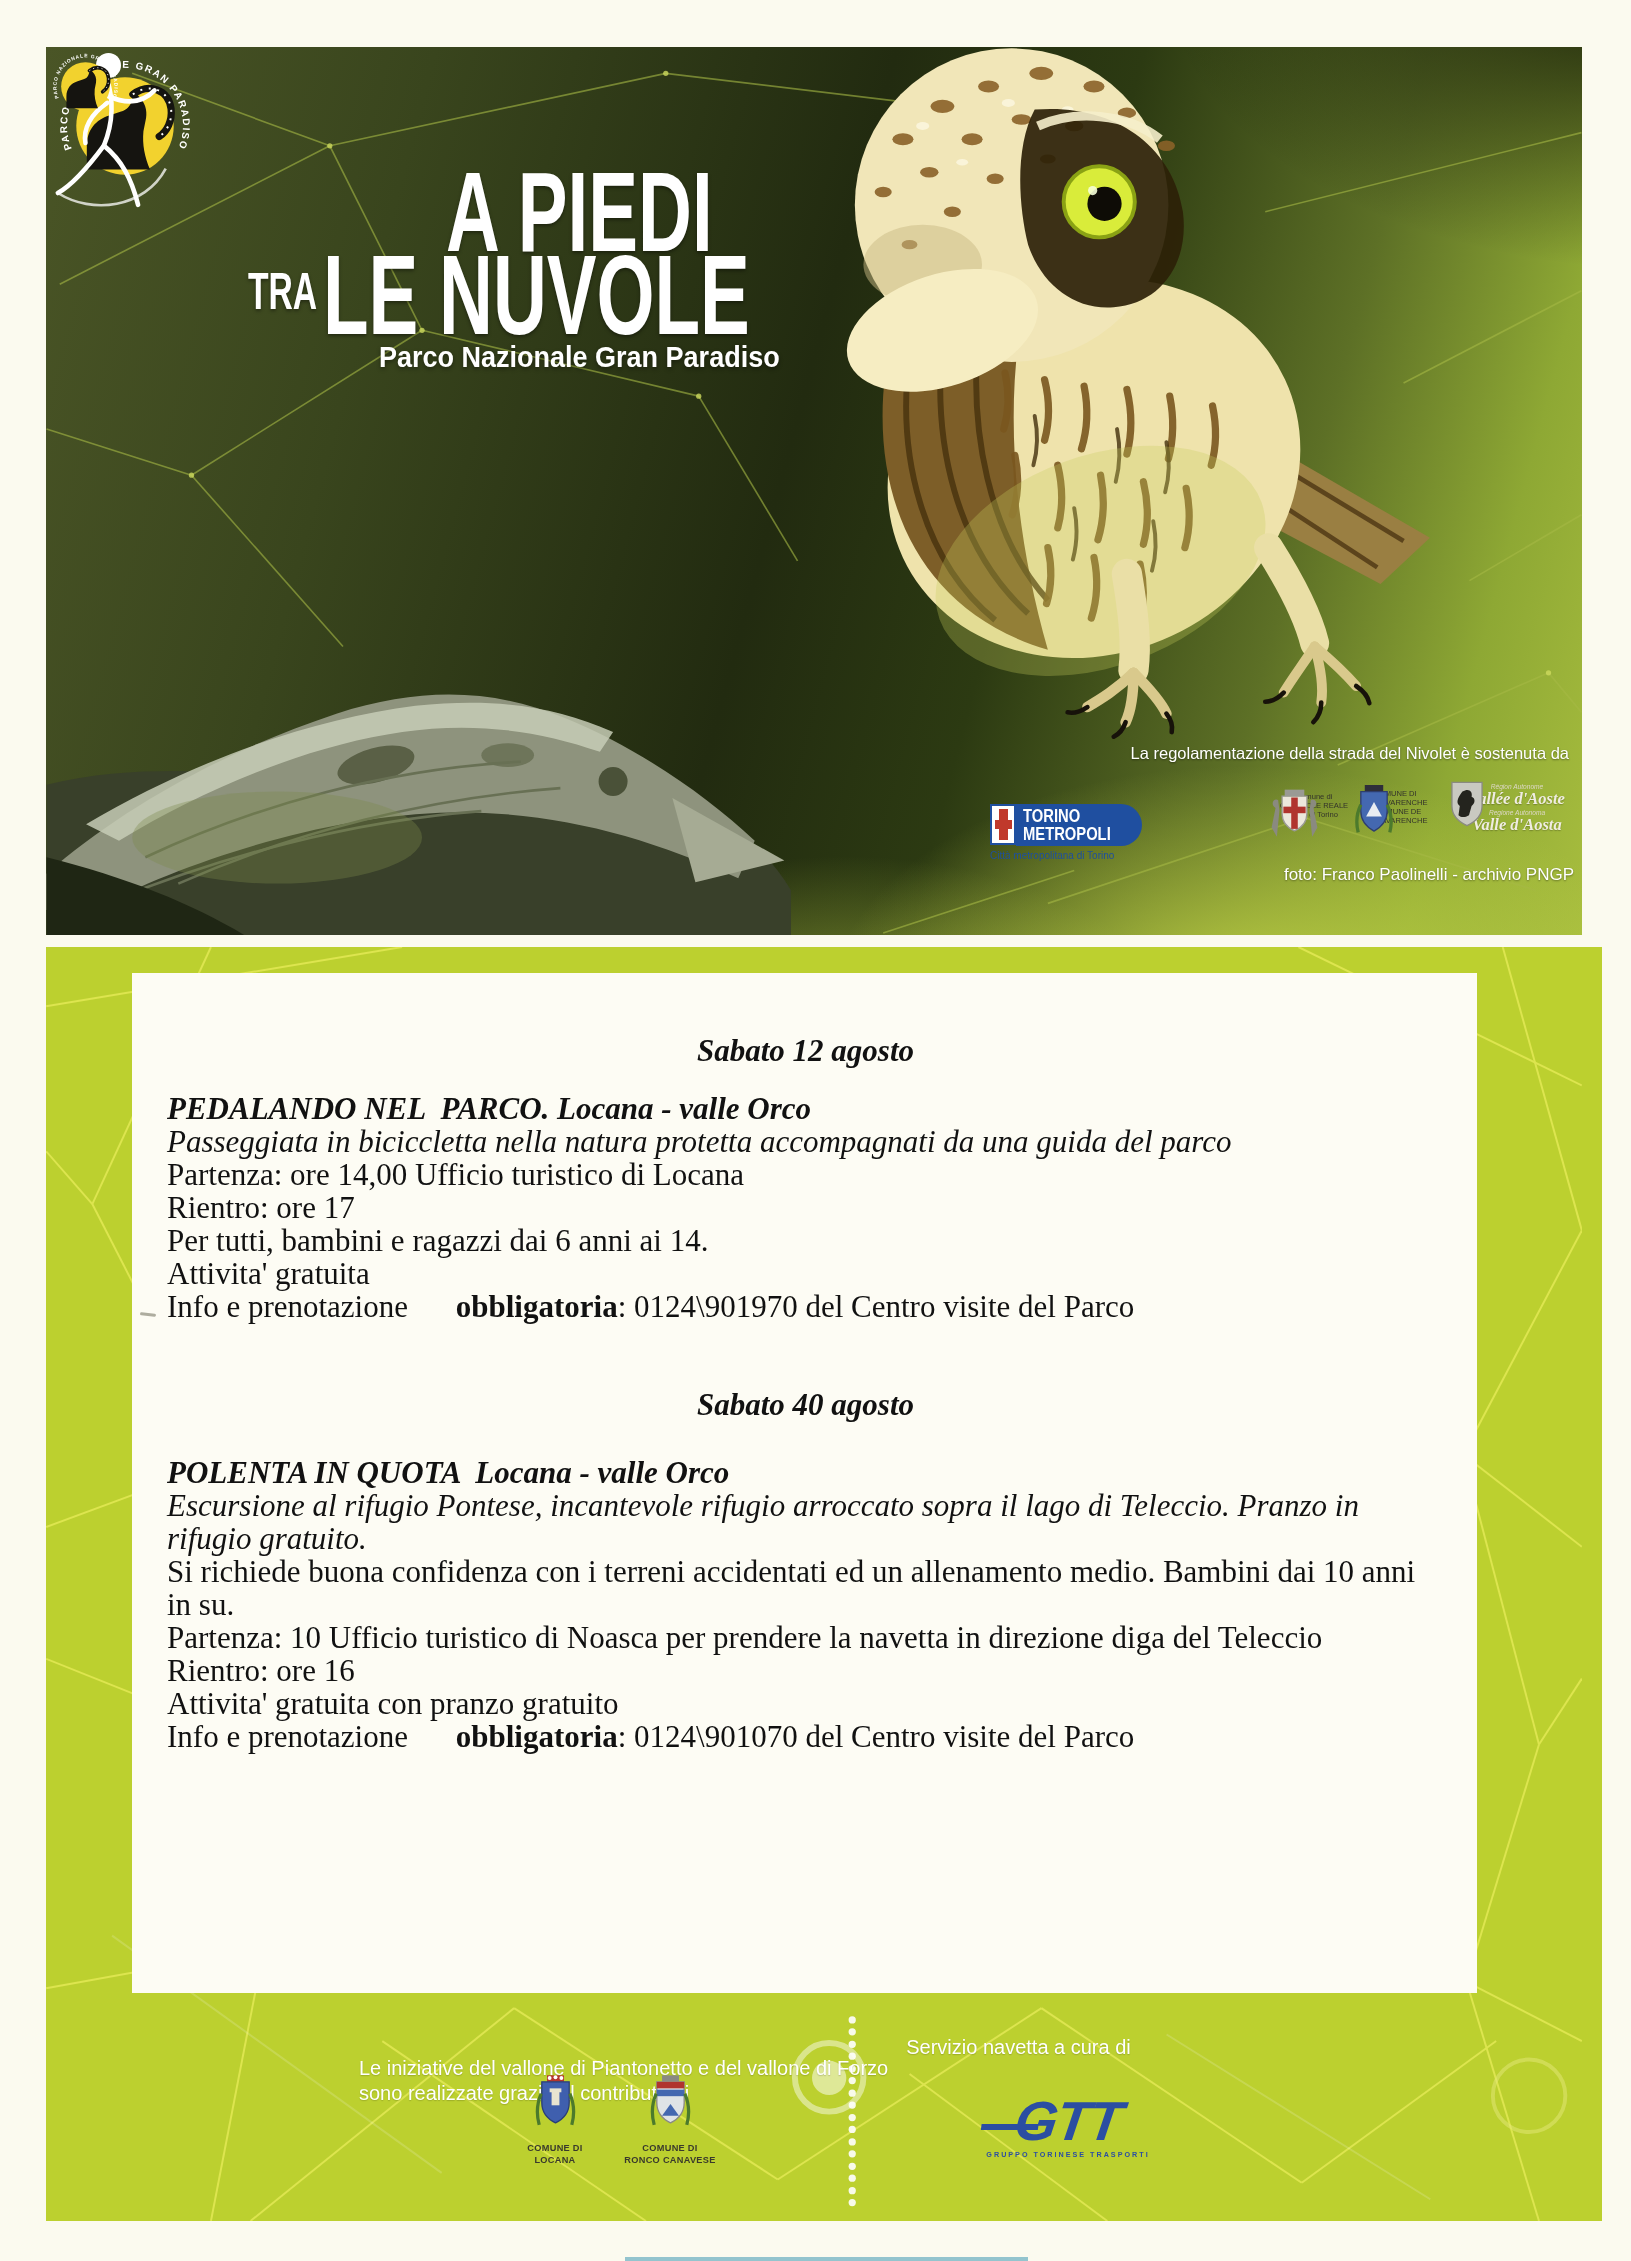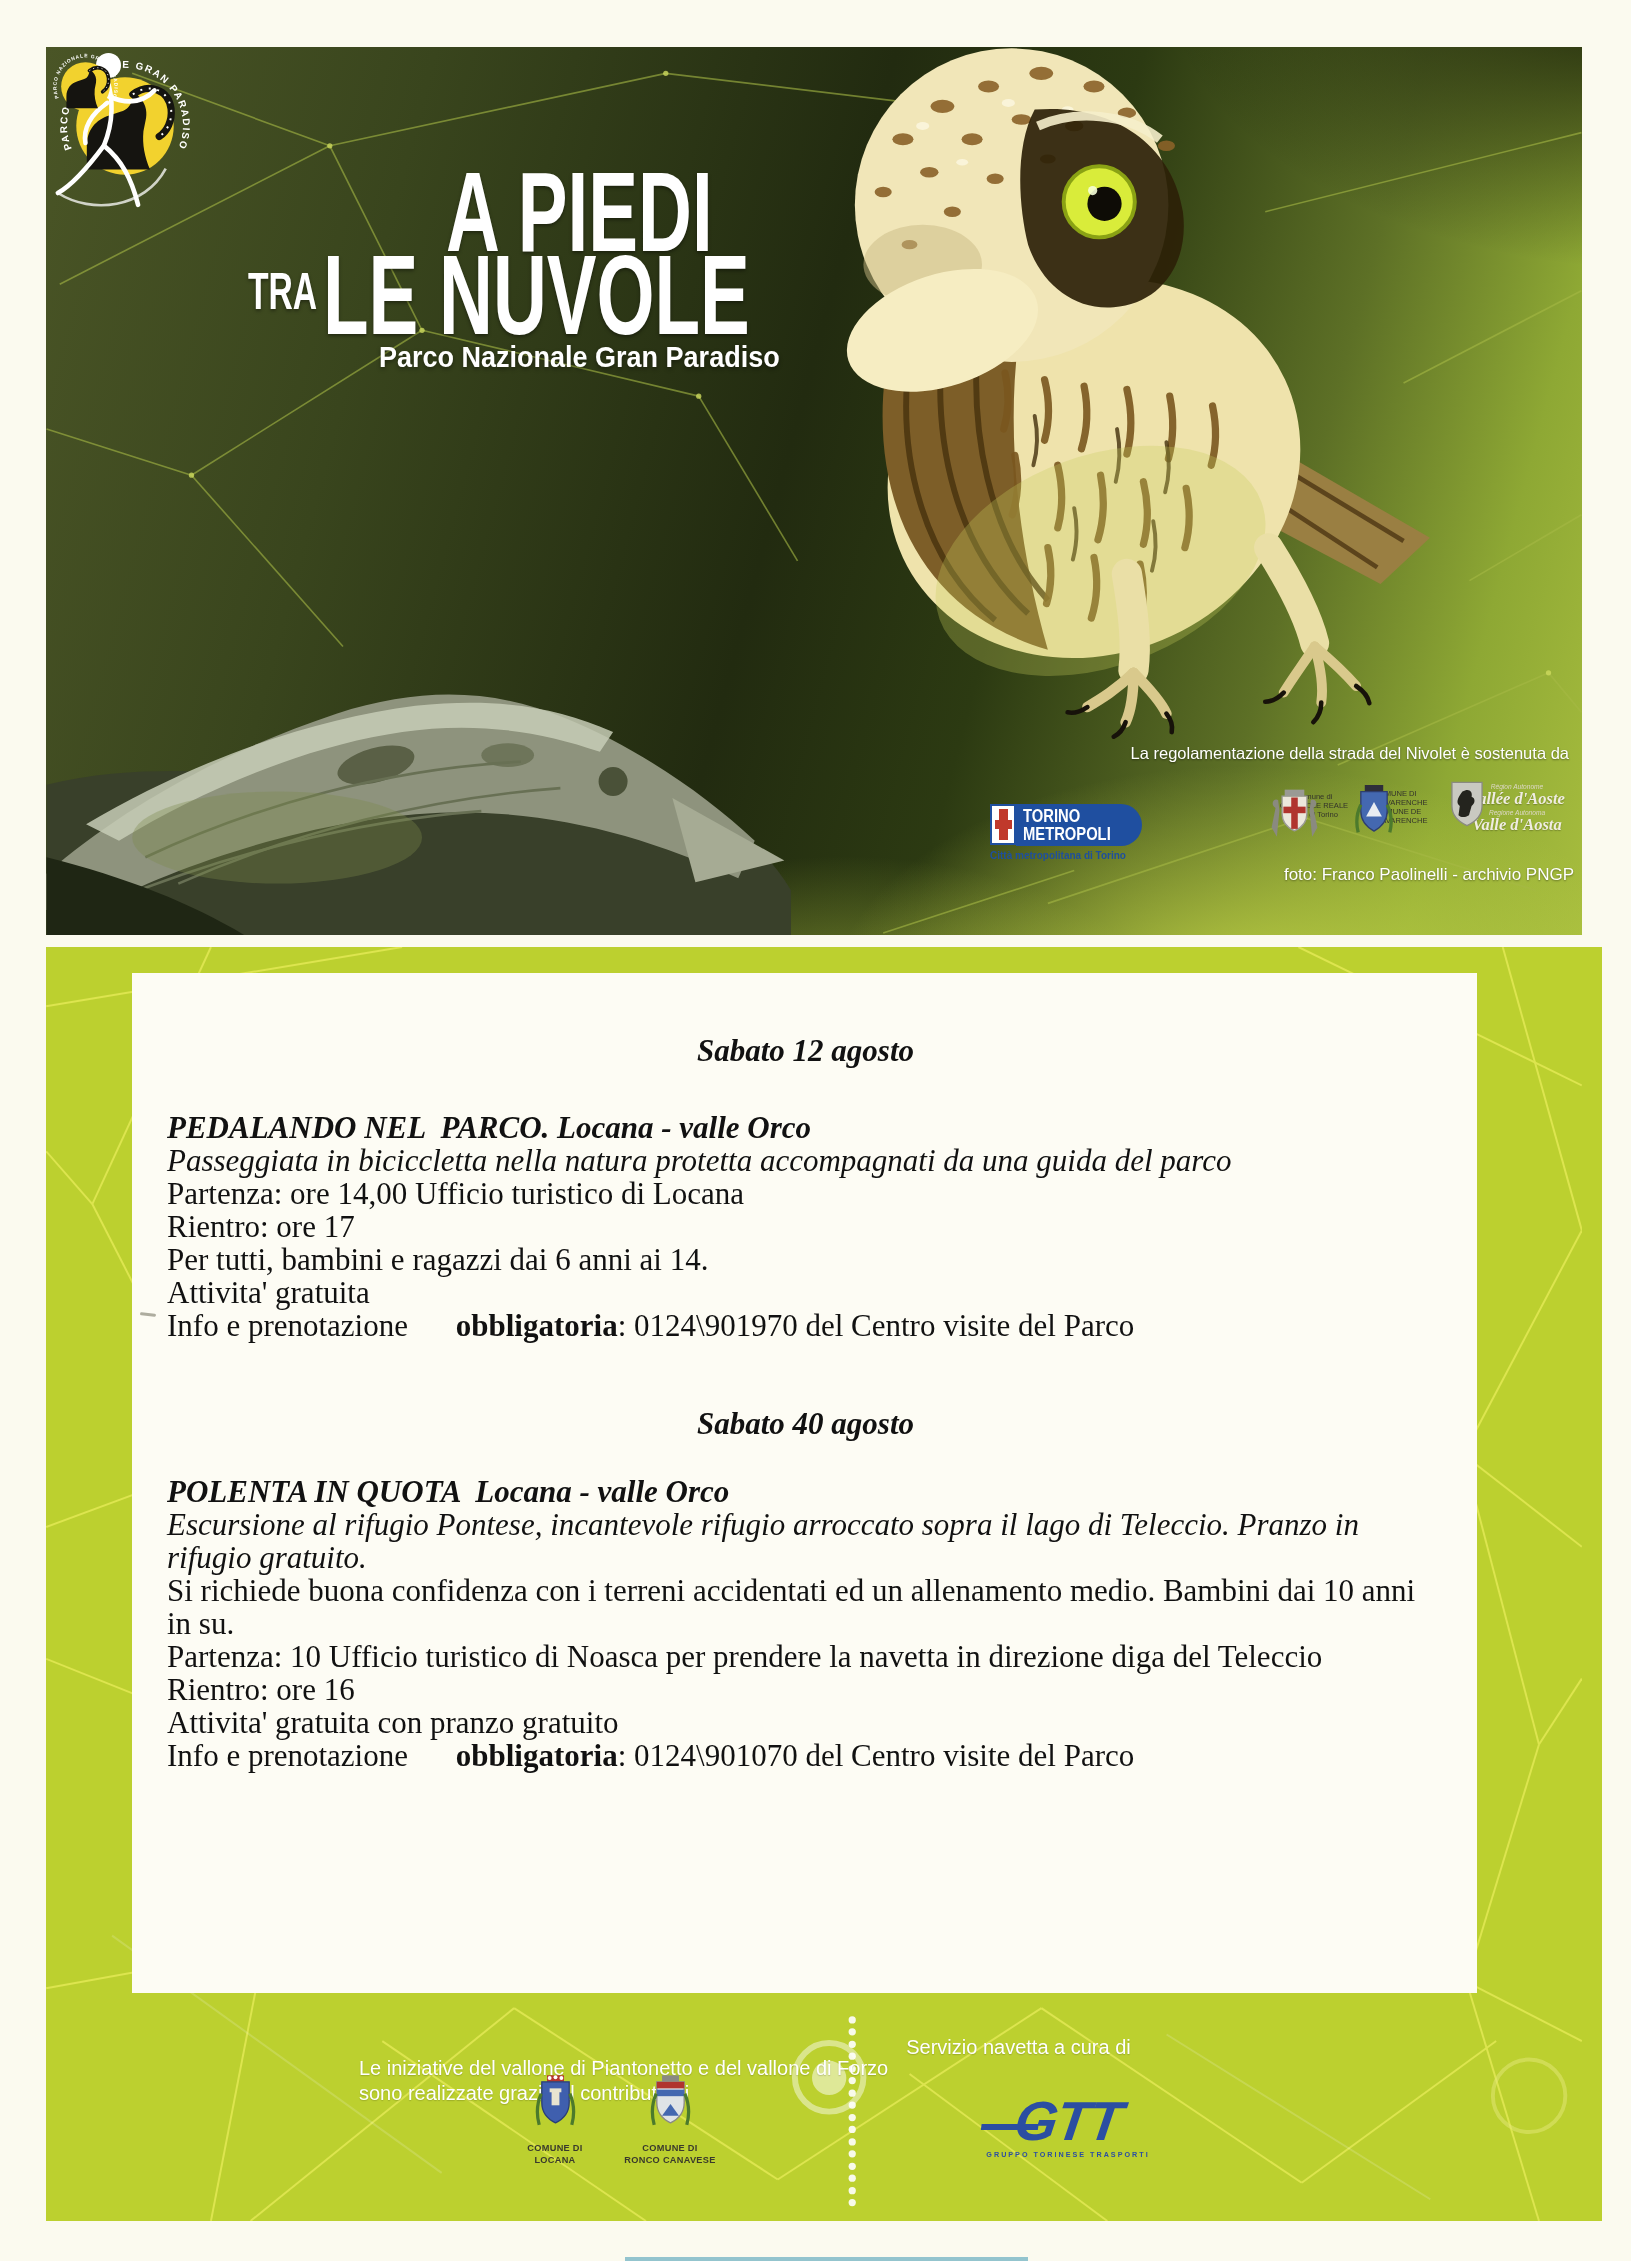--- a/index.html
+++ b/index.html
@@ -30,37 +30,37 @@
     font-family:"Liberation Sans",sans-serif;font-size:17px;text-shadow:0 0.7px 2px rgba(0,0,0,.4);}
 
   .sp{position:absolute;text-align:center;font-family:"Liberation Sans",sans-serif;}
   .sp-torino{left:944px;top:757px;width:152px;text-align:left;}
   .tor-row{display:flex;align-items:stretch;height:42px;}
   .tor-shield{position:relative;width:41px;height:41px;background:#fff;border:2px solid #1f4fa0;box-sizing:border-box;}
   .tor-shield::before{content:"";position:absolute;left:50%;top:2.6px;bottom:2.6px;width:9.2px;margin-left:-4.6px;background:#c0392b;}
   .tor-shield::after{content:"";position:absolute;top:50%;left:2.6px;right:2.6px;height:9.2px;margin-top:-4.6px;background:#c0392b;}
   .tor-pill{background:#1f4fa0;border-radius:0 22.4px 22.4px 0;padding:2.6px 12px 2.6px 6.6px;display:flex;flex-direction:column;justify-content:center;}
   .tor-pill span{display:block;color:#fff;font-weight:bold;font-size:18px;line-height:18px;transform:scaleX(.82);transform-origin:0 50%;white-space:nowrap;}
-  .tor-cap{margin-top:4px;color:#1d4f9e;font-weight:bold;font-size:10px;white-space:nowrap;}
+  .tor-cap{margin-top:4px;color:#1d4f9e;font-weight:normal;font-size:10px;white-space:nowrap;}
   .sp-pngp-small{left:1143px;top:753px;}
   .sp-ceresole{left:1223px;top:741px;width:90px;}
   .sp-valsav{left:1308px;top:738px;width:82px;}
   .sp-vda{left:1402px;top:734px;width:138px;}
   .arms-cap{margin-top:4px;font-size:7.6px;line-height:9px;color:#33332a;}
   .arms-cap span{display:block;}
   .vda-small{display:block;font-size:6.6px;font-style:italic;color:#ddd8c6;line-height:7.2px;margin-top:2px;}
   .vda-name{display:block;font-family:"Liberation Serif",serif;font-style:italic;font-weight:bold;font-size:16.5px;line-height:17px;color:#f0ede1;text-shadow:0 0.7px 1.3px rgba(0,0,0,.25);}
 
   
   .green{position:absolute;left:46px;top:947px;width:1556px;height:1274px;background:#bcd02f;overflow:hidden;}
   .green > svg{position:absolute;left:0;top:0;}
   .whitebox{position:absolute;left:86px;top:26px;width:1345px;height:1020px;background:#fdfcf4;
     padding:61px 33px 0 35px;box-sizing:border-box;font-size:31px;line-height:33px;color:#111;}
   .date{text-align:center;font-weight:bold;font-style:italic;font-size:31px;line-height:34px;margin:0;}
-  .etitle{font-weight:bold;font-style:italic;margin:43px 0 0 0;font-size:31px;line-height:33px;white-space:pre-wrap;}
+  .etitle{font-weight:bold;font-style:italic;margin:24px 0 0 0;font-size:31px;line-height:33px;white-space:pre-wrap;}
   .ev2 .date{margin-top:65px;}
   .ev2 .etitle{margin-top:34px;}
   .edesc{font-style:italic;margin:0;}
   .eline{margin:0;}
   .eline b{font-weight:bold;margin-left:40px;}
 
   .f-left{position:absolute;left:313px;top:1109px;color:#fff;font-family:"Liberation Sans",sans-serif;
     font-size:20px;line-height:25px;text-shadow:0 0.7px 1.3px rgba(0,0,0,.18);}
   .f-right{position:absolute;left:834px;top:1089px;width:277px;text-align:center;color:#fff;
     font-family:"Liberation Sans",sans-serif;font-size:20px;text-shadow:0 0.7px 1.3px rgba(0,0,0,.18);}

